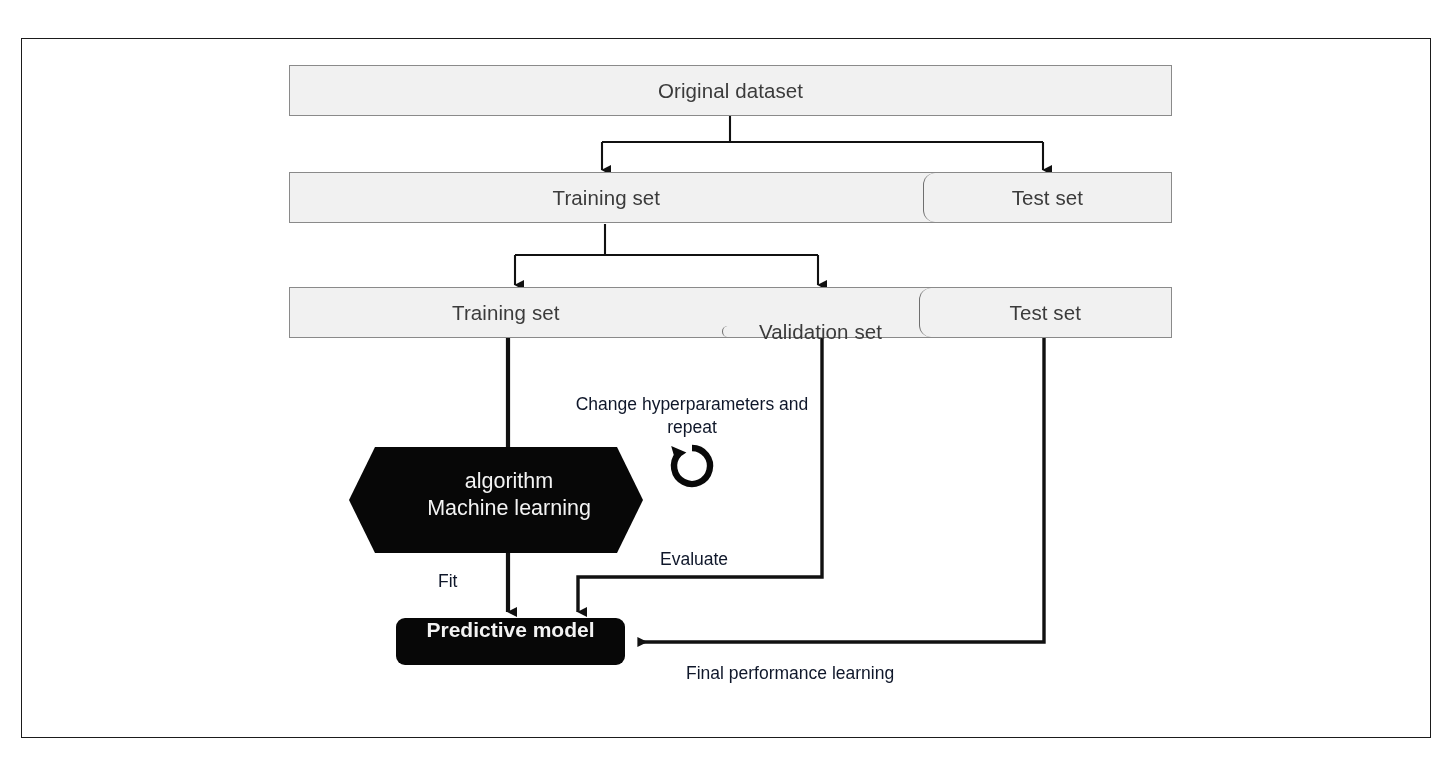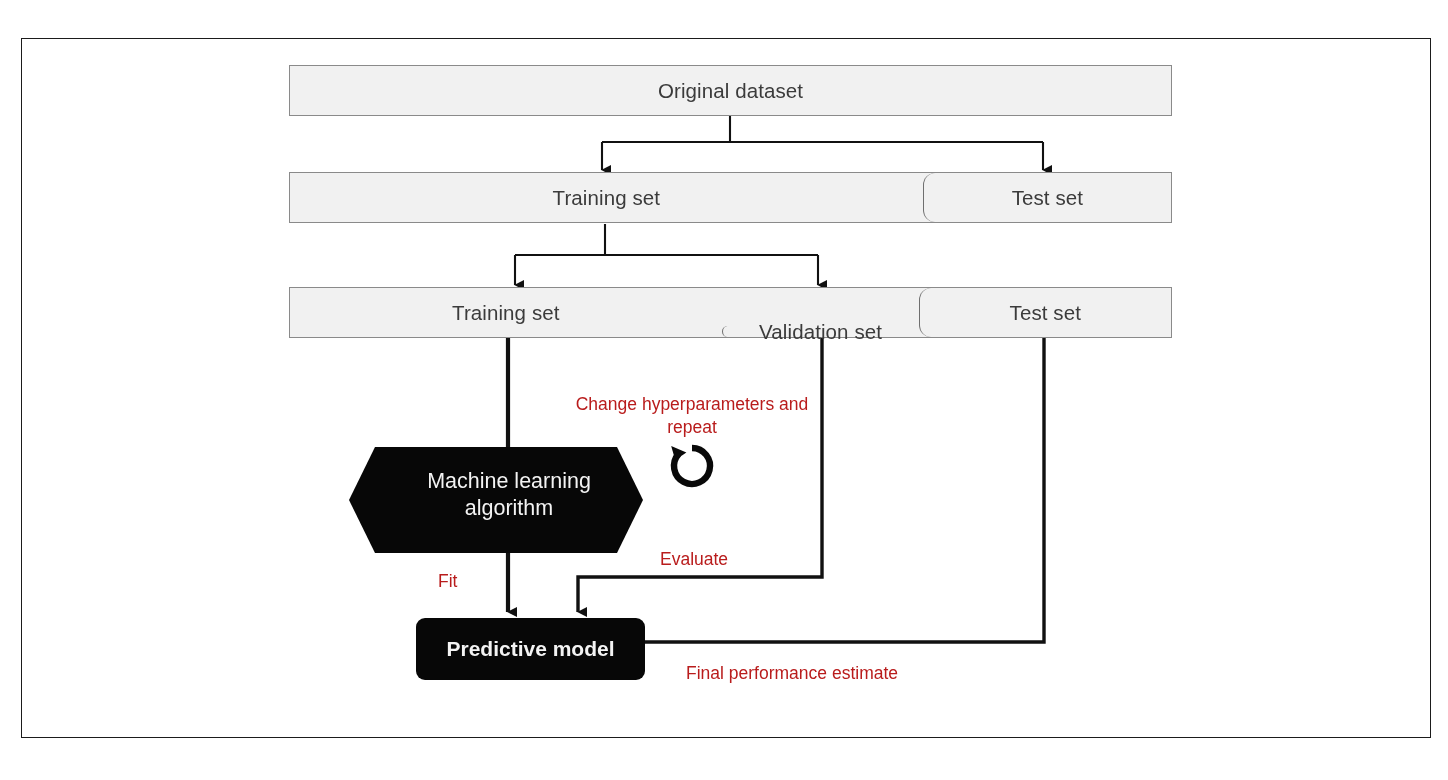--- a/index.html
+++ b/index.html
@@ -70,35 +70,33 @@
     color: #f3f3f3;
     font-size: 21.5px;
     line-height: 27px;
     pointer-events: none;
   }
   .model-box {
     position: absolute;
     left: 396px;
     top: 618px;
     width: 229px;
-    height: 62px;
+    height: 47px;
     background: #070707;
     border-radius: 9px;
     display: flex;
-    align-items: center;
     justify-content: center;
     color: #f3f3f3;
     font-size: 21px;
     font-weight: bold;
-    margin-left: 20px;
   }
   
   .caption {
     position: absolute;
-    color: #b91c1c;
+    color: #0f172a;
     font-size: 17.5px;
     line-height: 23px;
     white-space: nowrap;
   }
   #cap-hyper {
     left: 561px;
     top: 393px;
     width: 262px;
     text-align: center;
     white-space: normal;
@@ -168,34 +166,34 @@
     <div class="seg" style="flex:28.1 1 0;">Test set</div>
   </div>
 
   <div class="bar" id="bar-3" style="left:289px; top:287px; width:883px; height:51px;">
     <div class="seg" style="flex:49.1 1 0;">Training set</div>
     <div class="seg" style="flex:22.3 1 0;margin-top:38px;">Validation set</div>
     <div class="seg" style="flex:28.6 1 0;">Test set</div>
   </div>
 
   <div class="hex-label">
+    <div>algorithm</div>
     <div>Machine learning</div>
-    <div>algorithm</div>
   </div>
 
   <div class="model-box">
     <span>Predictive model</span>
   </div>
 
   <div class="caption" id="cap-hyper">Change hyperparameters and repeat</div>
 
   <div class="caption" id="cap-evaluate">Evaluate</div>
 
   <div class="caption" id="cap-fit">Fit</div>
 
-  <div class="caption" id="cap-final">Final performance estimate</div>
+  <div class="caption" id="cap-final">Final performance learning</div>
 
   <svg id="loop-icon" viewBox="0 0 52 52" xmlns="http://www.w3.org/2000/svg">
     <path d="M26,8 A18,18 0 1 1 12.6,14.0" fill="none" stroke="#090909" stroke-width="6.4" stroke-linecap="butt"></path>
     <path d="M5.2,6.0 L20.4,12.4 L9.2,20.0 Z" fill="#090909"></path>
   </svg>
 
 </div>
 
 </body></html>

